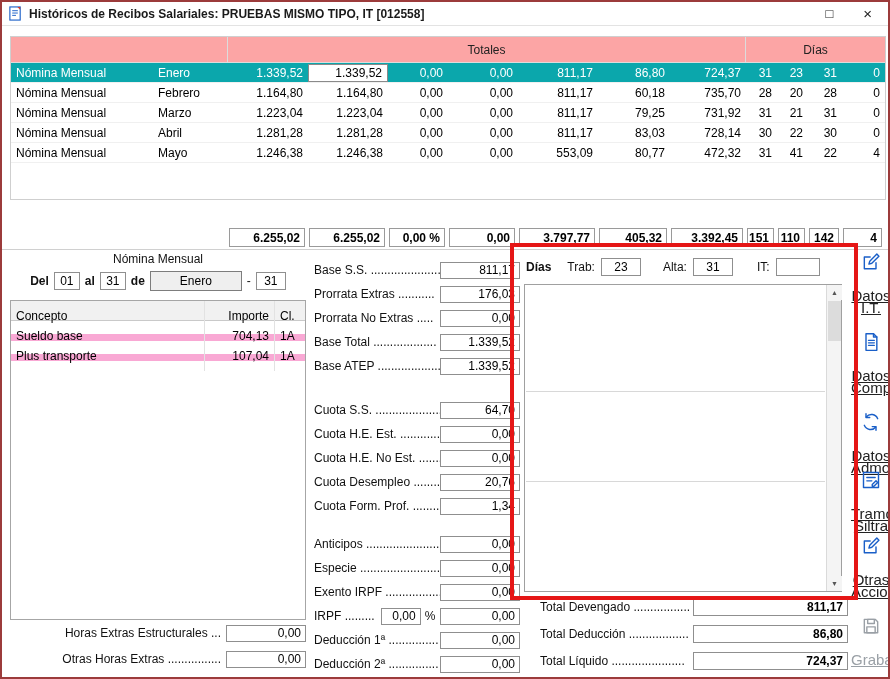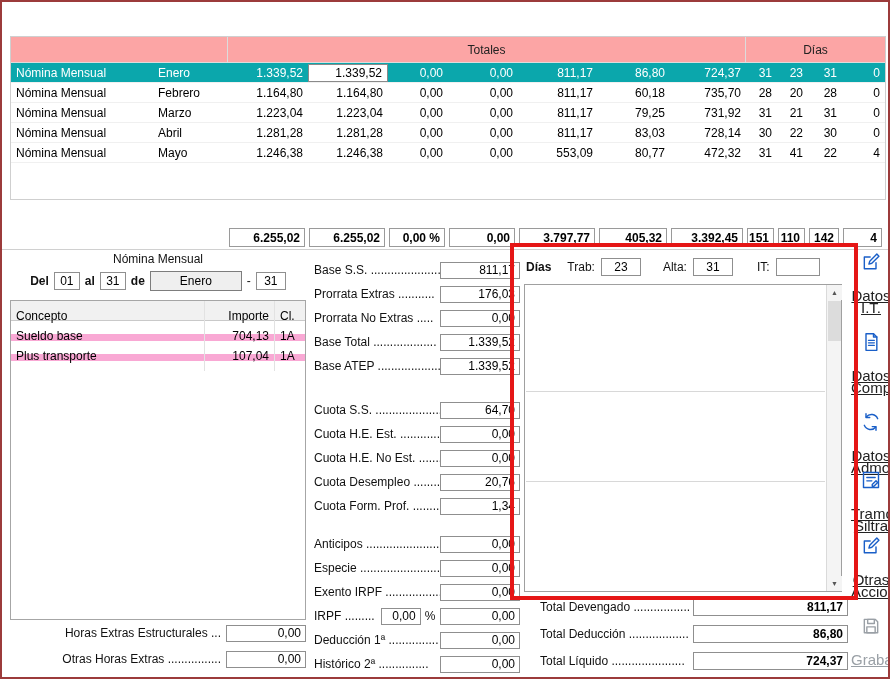--- a/index.html
+++ b/index.html
@@ -78,20 +78,34 @@
   .sb-btn.disabled svg{stroke:#9aa0a6;}
 
   .annotation{border:4px solid #e51616;pointer-events:none;z-index:70;}
   .appicon svg{width:15px;height:15px;display:block;}
 </style>
 </head>
 <body>
 
 <div class="window">
 
+  <div class="titlebar">
+    <span class="appicon">
+      <svg viewBox="0 0 16 16">
+          <rect x="2" y="1" width="11" height="14" fill="#ffffff" stroke="#1a5fc8" stroke-width="1.2"></rect>
+          <path d="M4.5 5h6M4.5 7.5h6M4.5 10h4" stroke="#1a5fc8" stroke-width="1"></path>
+          <path d="M10 1h3v3z" fill="#d23b2e"></path>
+        </svg>
+    </span>
+    <span class="title">Históricos de Recibos Salariales: PRUEBAS MISMO TIPO, IT [012558]</span>
+    <span class="win-controls">
+      <span class="win-btn">□</span>
+      <span class="win-btn" style="font-size:15px;">×</span>
+    </span>
+  </div>
 
   <div class="grid-frame">
     <div class="ghrow">
       <div class="ghcell" style="width:217px;"></div>
       <div class="ghcell" style="width:518px;">Totales</div>
       <div class="ghcell" style="width:139px;">Días</div>
     </div>
     <div class="gbody" id="grid-body">
         <div class="grow sel">
           <div class="gcell lt" style="width: 142px;">Nómina Mensual</div>
@@ -308,21 +322,21 @@
         <span class="flabel">IRPF .........</span>
         <div class="fbox mini" style="margin-left: 6px;">0,00</div>
         <span class="flabel" style="margin: 0px 4px;">%</span>
         <div class="fbox">0,00</div>
       </div>
       <div class="frow">
         <span class="flabel">Deducción 1ª ...............</span>
         <div class="fbox">0,00</div>
       </div>
       <div class="frow">
-        <span class="flabel">Histórico 2ª ...............</span>
+        <span class="flabel">Deducción 2ª ...............</span>
         <div class="fbox">0,00</div>
       </div>
     </div>
 
   <div class="abs days-row" style="left:524px;top:255px;width:320px;">
     <span class="flabel bold">Días</span>
     <span class="flabel" style="margin-left:16px;">Trab:</span>
     <div class="dbox">23</div>
     <span class="flabel" style="margin-left:22px;">Alta:</span>
     <div class="dbox">31</div>

